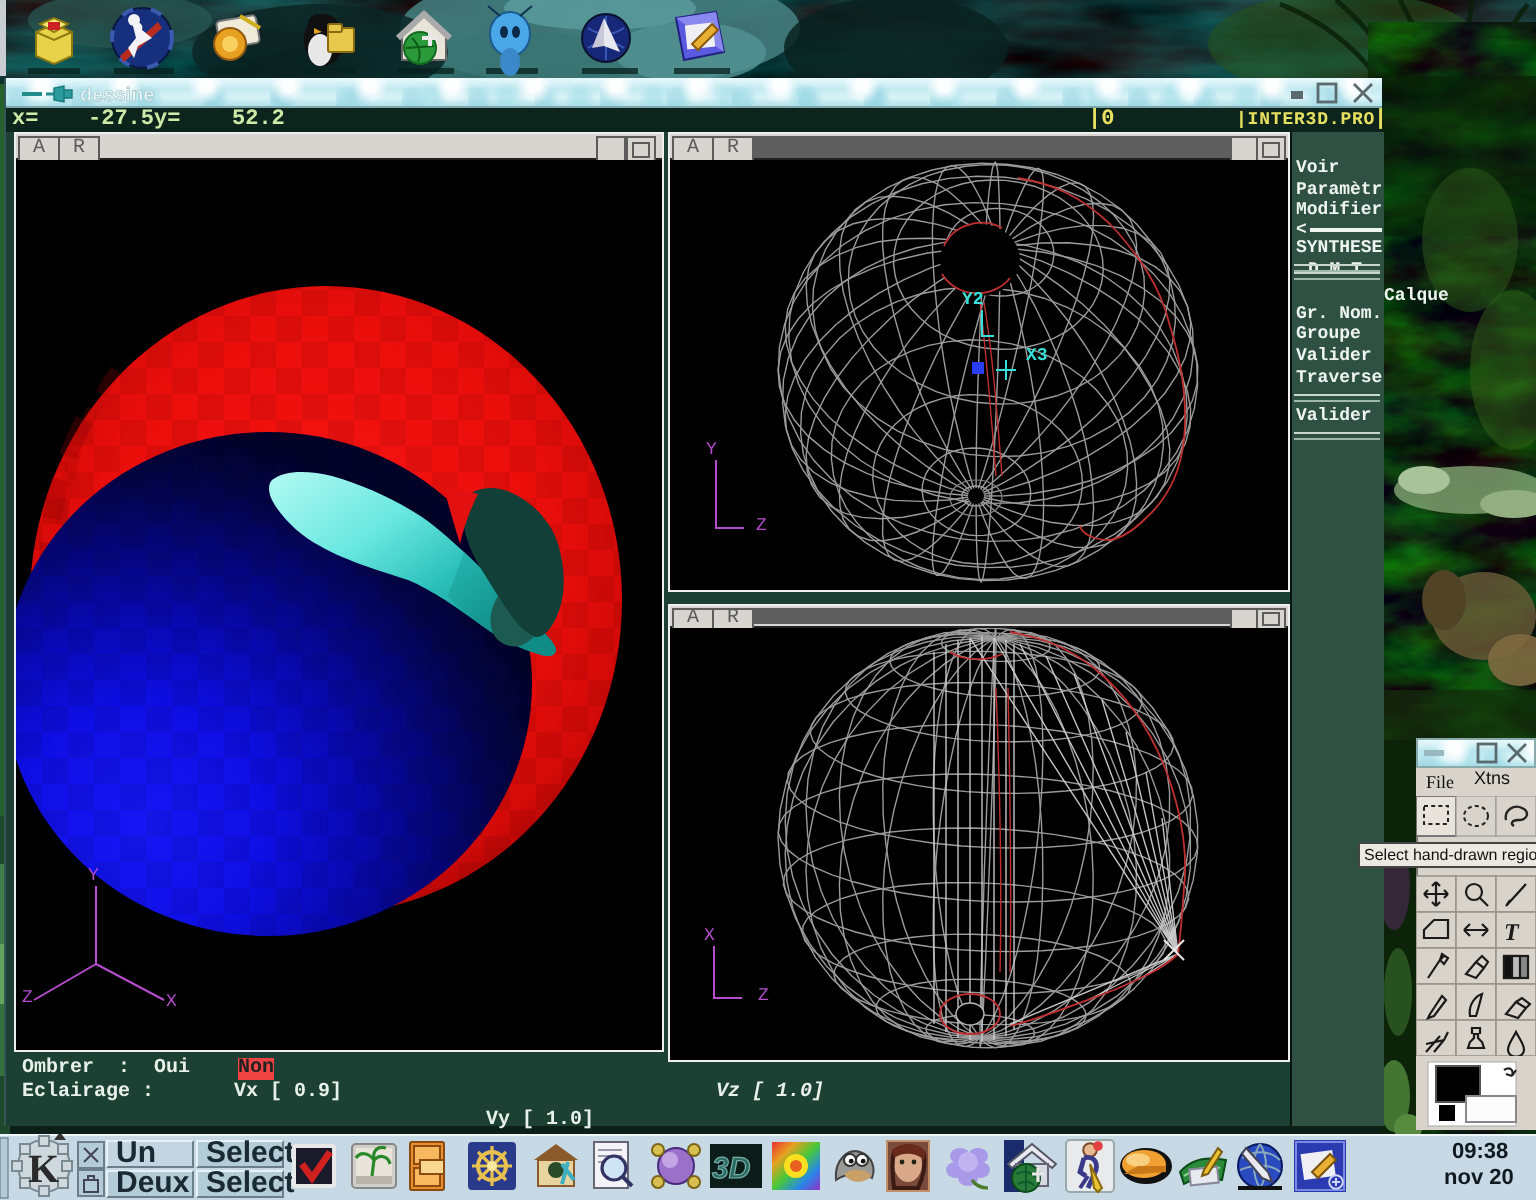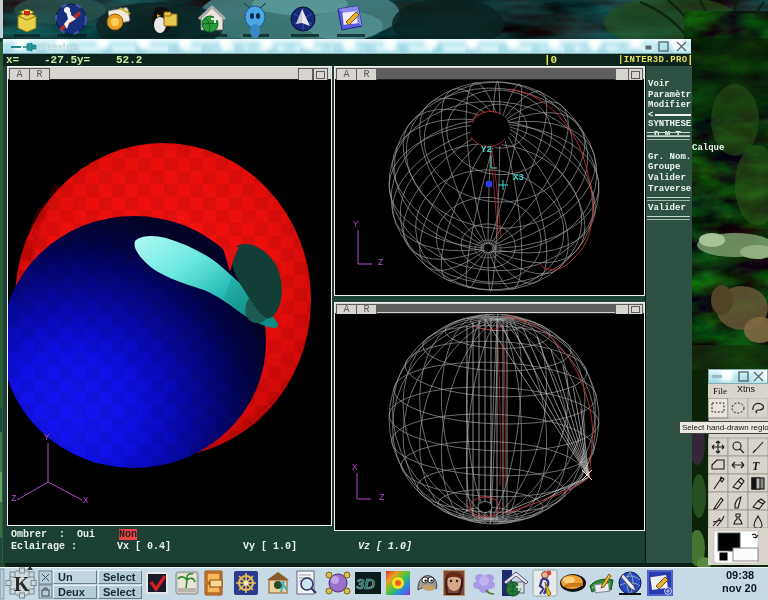--- a/index.html
+++ b/index.html
@@ -27,21 +27,21 @@
   .vbtn{position:absolute;top:1px;width:13px;height:11px;border:1px solid #5c5c5c;background:#d8d4cf;}
   .menuitem{position:absolute;left:2px;width:44px;color:#eef4ef;font-family:"Liberation Mono",monospace;
      font-weight:bold;font-size:9px;}
   .msep{position:absolute;left:1px;width:43px;height:2px;border-top:1px solid #c8d8cc;border-bottom:1px solid #9fb8a8;}
   
   #gimp{left:708px;top:369px;width:60px;height:196px;background:#d8d4cc;border:1px solid #777;border-right:none;box-sizing:border-box;}
   
   #taskbar{left:0;top:567px;width:768px;height:33px;background:#c6d9e4;border-top:1px solid #eef6fa;}
   .pbtn{position:absolute;height:14px;background:#b4cbd8;border-top:1px solid #e6f2f6;border-left:1px solid #e6f2f6;
      border-right:1px solid #6c7e8a;border-bottom:1px solid #6c7e8a;box-sizing:border-box;
-     font-size:11px;font-weight:bold;color:#1a2a33;padding-left:4px;line-height:12px;}
+     font-size:15px;font-weight:bold;color:#1a2a33;padding-left:4px;line-height:12px;}
 </style>
 </head>
 <body>
 <div id="bg" class="abs"></div>
 <svg class="abs" style="left:0;top:0" width="768" height="600">
  <defs>
   <filter id="folG" color-interpolation-filters="sRGB" x="-5%" y="-5%" width="110%" height="110%">
    <feTurbulence type="fractalNoise" baseFrequency="0.025 0.055" numOctaves="4" seed="11"></feTurbulence>
    <feColorMatrix type="matrix" values="0.15 0 0 0 -0.03  0 0.75 0 0 -0.2  0 0 0.1 0 0  0 0 0 0 1"></feColorMatrix>
   </filter>
@@ -395,22 +395,22 @@
   <div class="menuitem" style="top:118px;">Traverse</div>
   <div class="msep" style="top:131px;"></div>
   <div class="menuitem" style="top:137px;">Valider</div>
   <div class="msep" style="top:150px;"></div>
  </div>
 
  <div class="abs" style="left:0;top:489px;width:642px;height:35px;color:#e8f0ea;font-family:'Liberation Mono',monospace;font-weight:bold;font-size:10px;">
   <span class="abs" style="left:8px;top:1px;">Ombrer&nbsp;&nbsp;:&nbsp;&nbsp;Oui&nbsp;&nbsp;</span>
   <span class="abs" style="left:116px;top:1px;background:#ef4444;color:#222;">Non</span>
   <span class="abs" style="left:8px;top:13px;">Eclairage&nbsp;:</span>
-  <span class="abs" style="left:114px;top:13px;">Vx [ 0.4]</span>
-  <span class="abs" style="left:240px;top:13px;">Vy [ 1.0]</span>
+  <span class="abs" style="left:114px;top:13px;">Vx [ 0.9]</span>
+  <span class="abs" style="left:240px;top:27px;">Vy [ 1.0]</span>
   <span class="abs" style="left:355px;top:13px;font-style:italic;">Vz [ 1.0]</span>
  </div>
 </div>
 
 <div id="gimp" class="abs"></div>
 <div class="abs wavet" style="left:708px;top:369px;width:60px;height:15px;border:1px solid #8aa;box-sizing:border-box;"></div>
 <svg class="abs" style="left:708px;top:369px" width="60" height="15">
   <rect x="4" y="6" width="10" height="3" fill="#9ab8c0"></rect>
   <rect x="31" y="3" width="9" height="9" fill="none" stroke="#5a6a6e" stroke-width="1.4"></rect>
   <path d="M46 3 L55 12 M55 3 L46 12" stroke="#5a6a6e" stroke-width="1.4" fill="none"></path>

